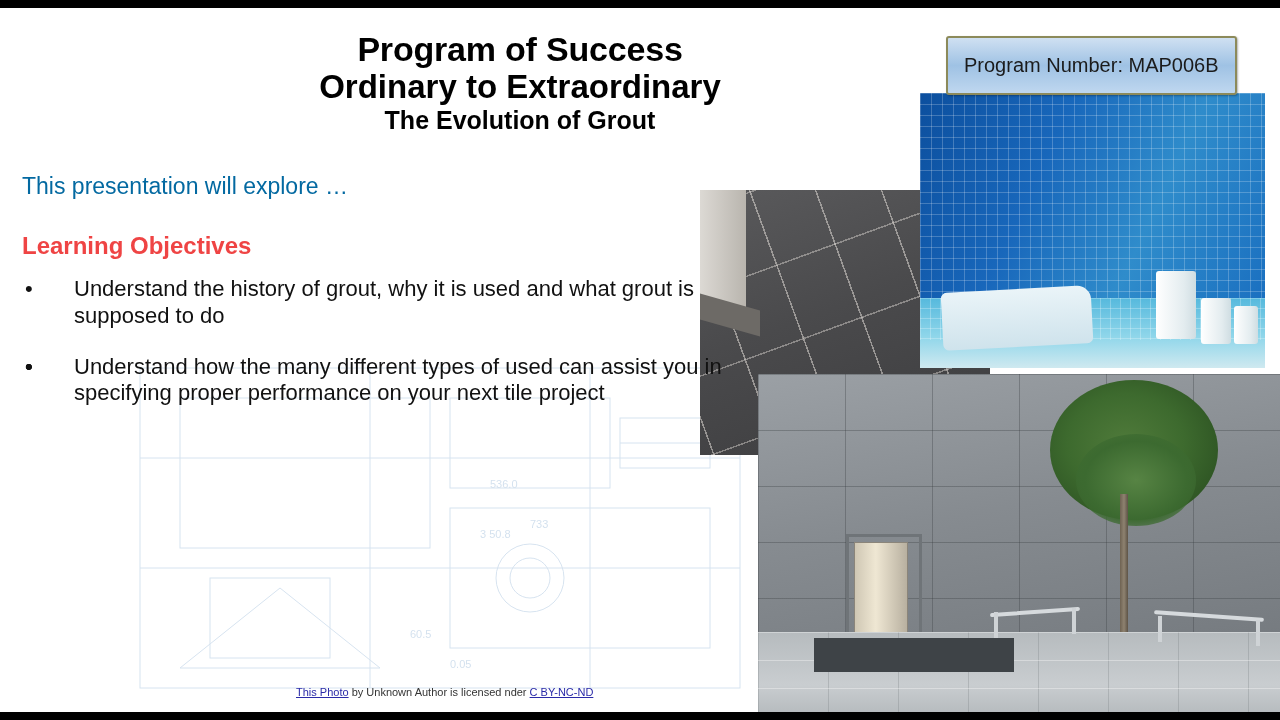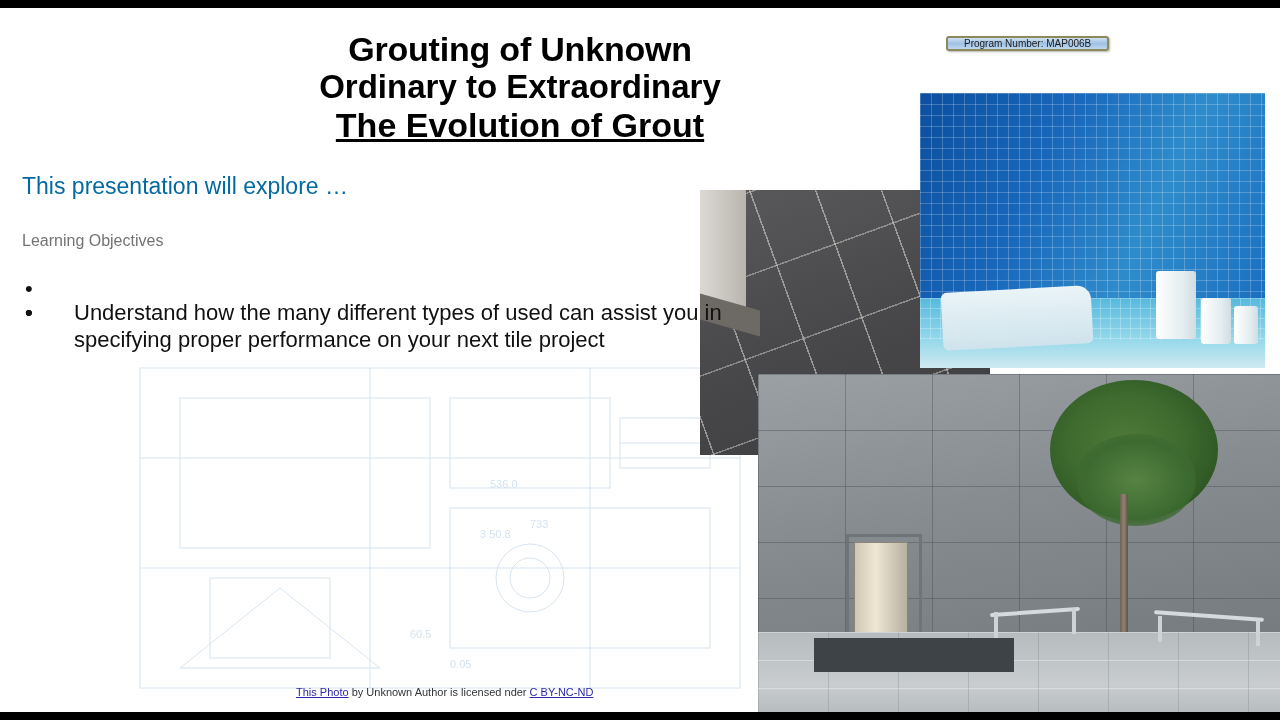--- a/index.html
+++ b/index.html
@@ -51,39 +51,38 @@
     font-weight: bold;
     line-height: 1.12;
     letter-spacing: -0.2px;
   }
   .title-sub1 {
     font-size: 33px;
     font-weight: bold;
     line-height: 1.16;
   }
   .title-sub2 {
-    font-size: 34px;
+    font-size: 25px;
     font-weight: bold;
     line-height: 1.16;
-    text-decoration: underline;
   }
   .intro-line {
     position: absolute;
     left: 22px;
     top: 165px;
     font-size: 23px;
     color: #0369a1;
   }
   .objectives-heading {
     position: absolute;
     left: 22px;
     top: 224px;
-    font-size: 16px;
-    font-weight: normal;
-    color: #737373;
+    font-size: 24px;
+    font-weight: bold;
+    color: #ef4444;
   }
   .bullets {
     position: absolute;
     left: 22px;
     top: 268px;
     width: 700px;
   }
   .bullet {
     position: relative;
     margin-bottom: 24px;
@@ -277,26 +276,26 @@
   }
   .rail-post.p1 { left: 236px; top: 238px; }
   .rail-post.p2 { left: 314px; top: 234px; }
   .rail-post.p3 { left: 400px; top: 242px; }
   .rail-post.p4 { left: 498px; top: 246px; }
   
   .program-badge {
     position: absolute;
     left: 946px;
     top: 28px;
-    padding: 0 16px;
+    padding: 16px 16px;
     background: linear-gradient(180deg, #cfe0f2 0%, #9fc2e4 50%, #bfd7ef 100%);
     border: 2px solid #8c8a5a;
     border-radius: 3px;
     color: #1b1b1b;
-    font-size: 10px;
+    font-size: 20px;
     box-shadow: 1px 1px 2px rgba(0,0,0,0.3);
   }
   .credit {
     position: absolute;
     left: 296px;
     top: 678px;
     font-size: 11px;
     color: #333;
   }
   .credit a {
@@ -368,31 +367,32 @@
       <div class="rail r2"></div>
       <div class="rail-post p1"></div>
       <div class="rail-post p2"></div>
       <div class="rail-post p3"></div>
       <div class="rail-post p4"></div>
     </div>
 
     <div class="program-badge">Program Number: MAP006B</div>
 
     <div class="title-block">
-      <div class="title-main">Grouting of Unknown</div>
+      <div class="title-main">Program of Success</div>
       <div class="title-sub1">Ordinary to Extraordinary</div>
       <div class="title-sub2">The Evolution of Grout</div>
     </div>
 
     <div class="intro-line">This presentation will explore …</div>
     <div class="objectives-heading">Learning Objectives</div>
 
     <div class="bullets">
       <div class="bullet">
         <span class="dot">•</span>
+        <span>Understand the history of grout, why it is used and what grout is supposed to do</span>
       </div>
       <div class="bullet">
         <span class="dot">•</span>
       </div>
       <div class="bullet">
         <span class="dot">•</span>
       </div>
       <div class="bullet">
         <span class="dot">•</span>
         <span>Understand how the many different types of used can assist you in specifying proper performance on your next tile project</span>

